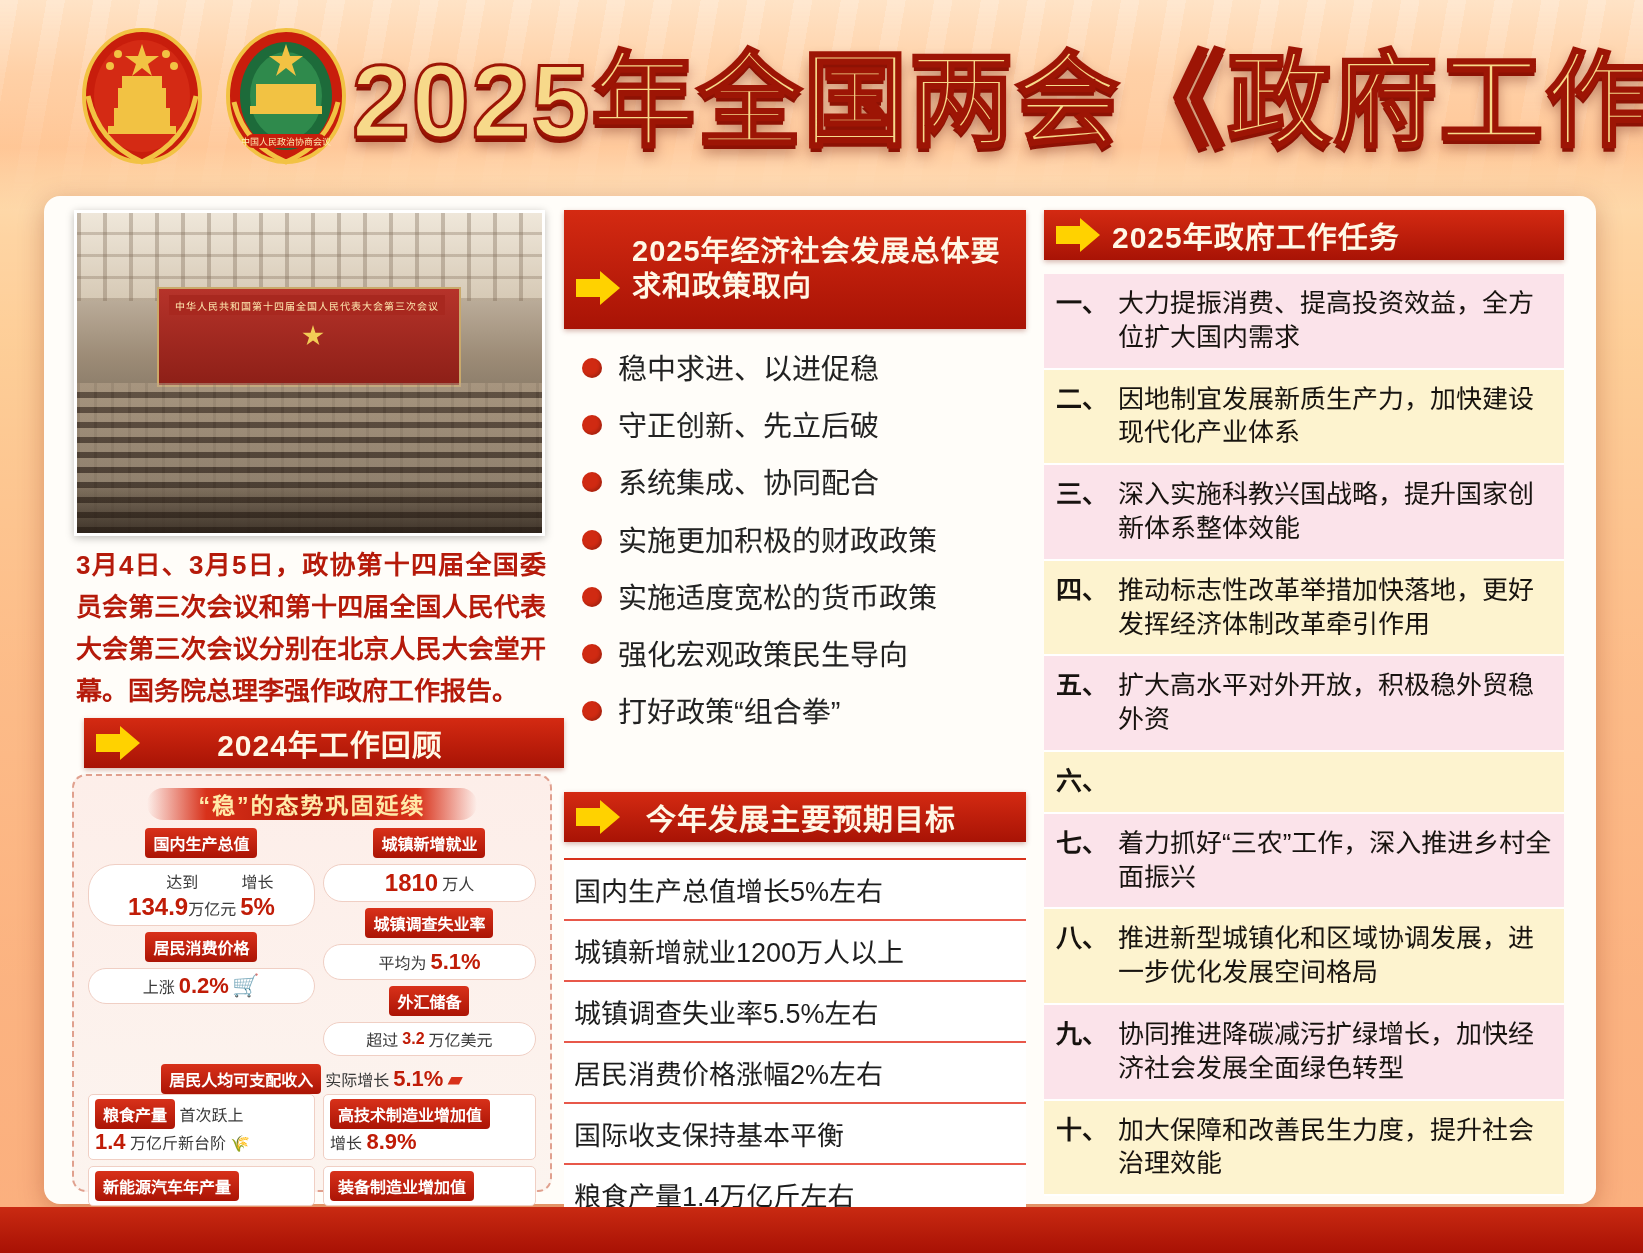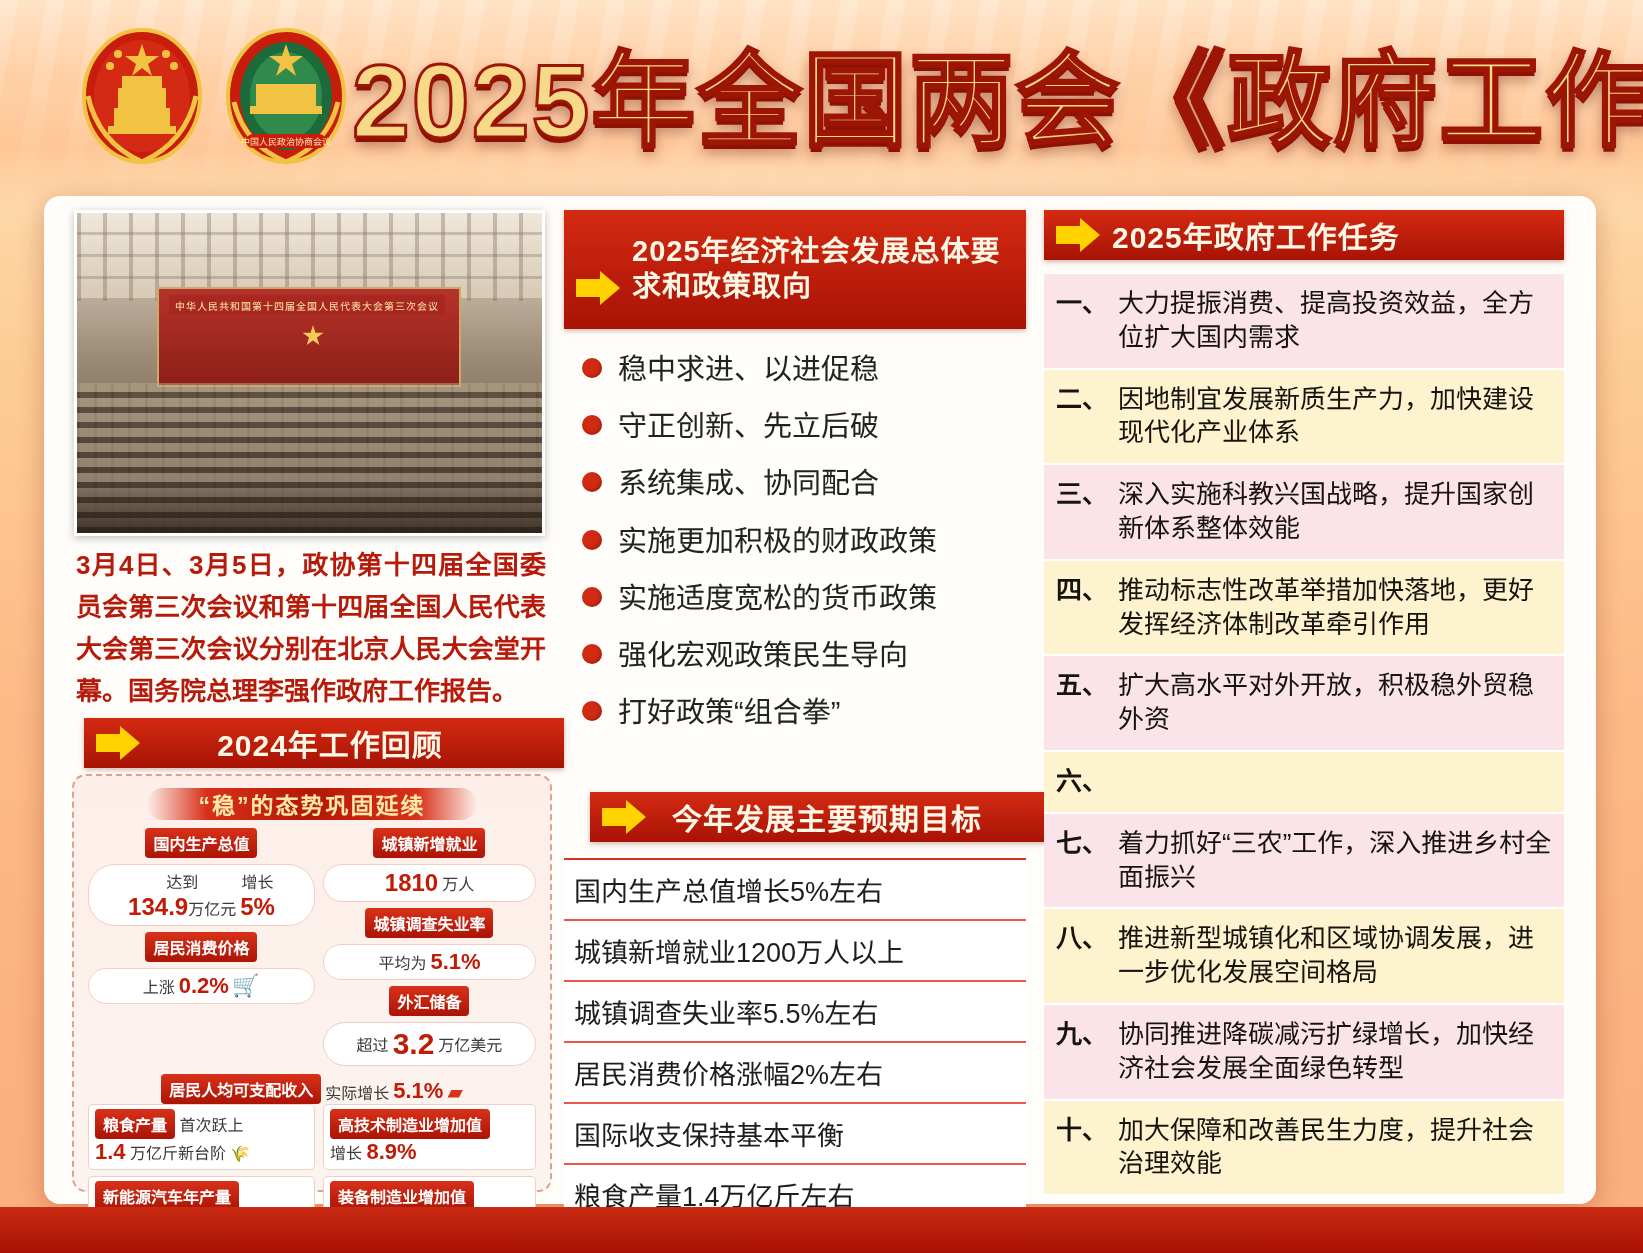--- a/index.html
+++ b/index.html
@@ -124,21 +124,21 @@
   .mid{position:absolute;left:520px;top:14px;width:462px;}
   .mid .ribbon{width:462px;height:auto;min-height:50px;padding:24px 0;align-items:flex-end;}
   .mid .ribbon .rtxt{font-size:29px;line-height:1.22;}
   .bullets{margin-top:22px;padding-left:18px;}
   .bullet{display:flex;align-items:flex-start;gap:16px;margin-bottom:21px;}
   .dot{flex:0 0 auto;width:20px;height:20px;border-radius:50%;background:#d02a12;margin-top:7px;
        box-shadow:inset -2px -2px 3px rgba(0,0,0,.18);}
   .btxt{font-size:29px;color:#222;line-height:1.25;}
 
   .goals{position:absolute;left:520px;top:596px;width:462px;}
-  .goals .ribbon{width:462px;margin-left:26px;}
+  .goals .ribbon{width:462px;}
   .goals .ribbon .rtxt{flex:1;text-align:center;padding-right:56px;}
   .goal-list{margin-top:16px;border-top:2px solid #d8311a;}
   .goal{
     border-bottom:2px solid #e8584a;
     padding:10px 6px 10px 10px;font-size:27px;color:#1d1d1d;
     background:#fff;
   }
 
   
   .right{position:absolute;left:1000px;top:14px;width:520px;}
@@ -251,27 +251,27 @@
             <span class="mini">万人</span>
           </div>
           <div style="text-align:center;"><span class="chip">城镇调查失业率</span></div>
           <div class="wbox cellrow">
             <span class="mini">平均为</span>
             <span class="num" style="font-size:22px;">5.1%</span>
           </div>
           <div style="text-align:center;"><span class="chip">外汇储备</span></div>
           <div class="wbox cellrow">
             <span class="mini">超过</span>
-            <span class="num" style="font-size:30px;">3.2</span>
+            <span class="num" style="font-size:16px;">3.2</span>
             <span class="mini">万亿美元</span>
           </div>
         </div>
       </div>
 
-      <div class="cellrow" style="margin:8px 6px 0;align-items:flex-end;">
+      <div class="cellrow" style="margin:8px 6px 0;">
         <span class="chip">居民人均可支配收入</span>
         <span class="mini">实际增长</span>
         <span class="num" style="font-size:22px;">5.1%</span>
         <span style="color:#d8311a;font-size:20px;">▰</span>
       </div>
 
 
       <div class="grid2024">
         <div class="col" style="width:228px;">
           <div class="wbox">

